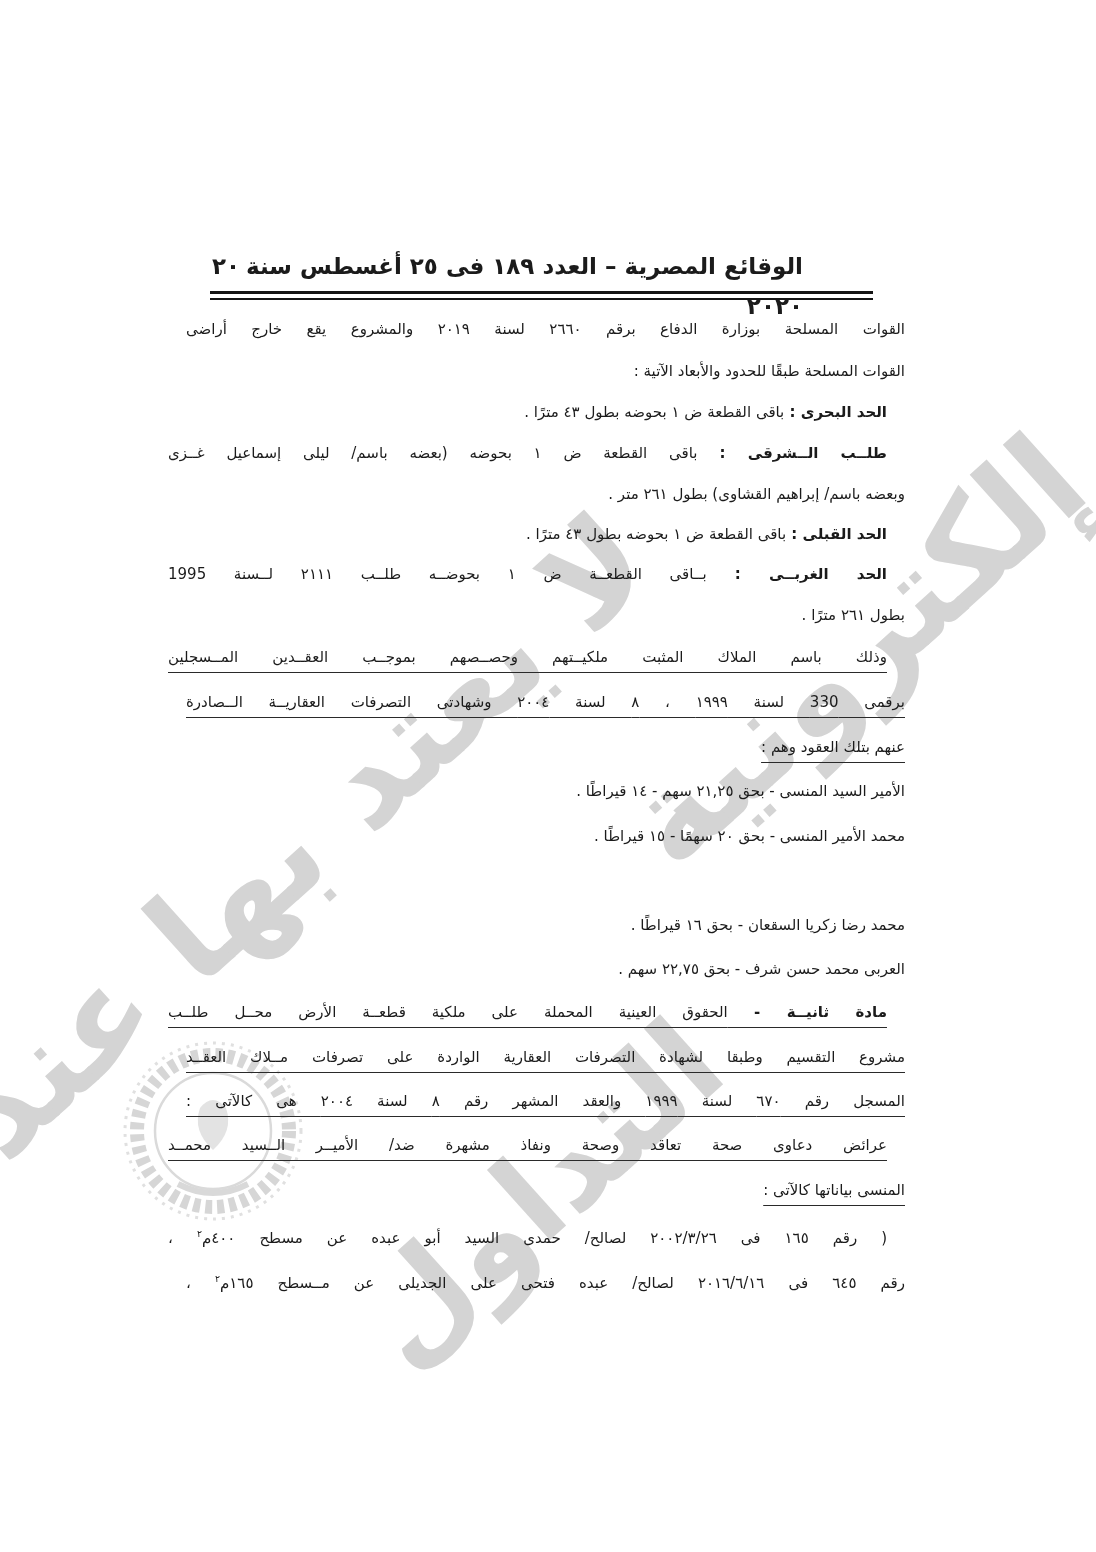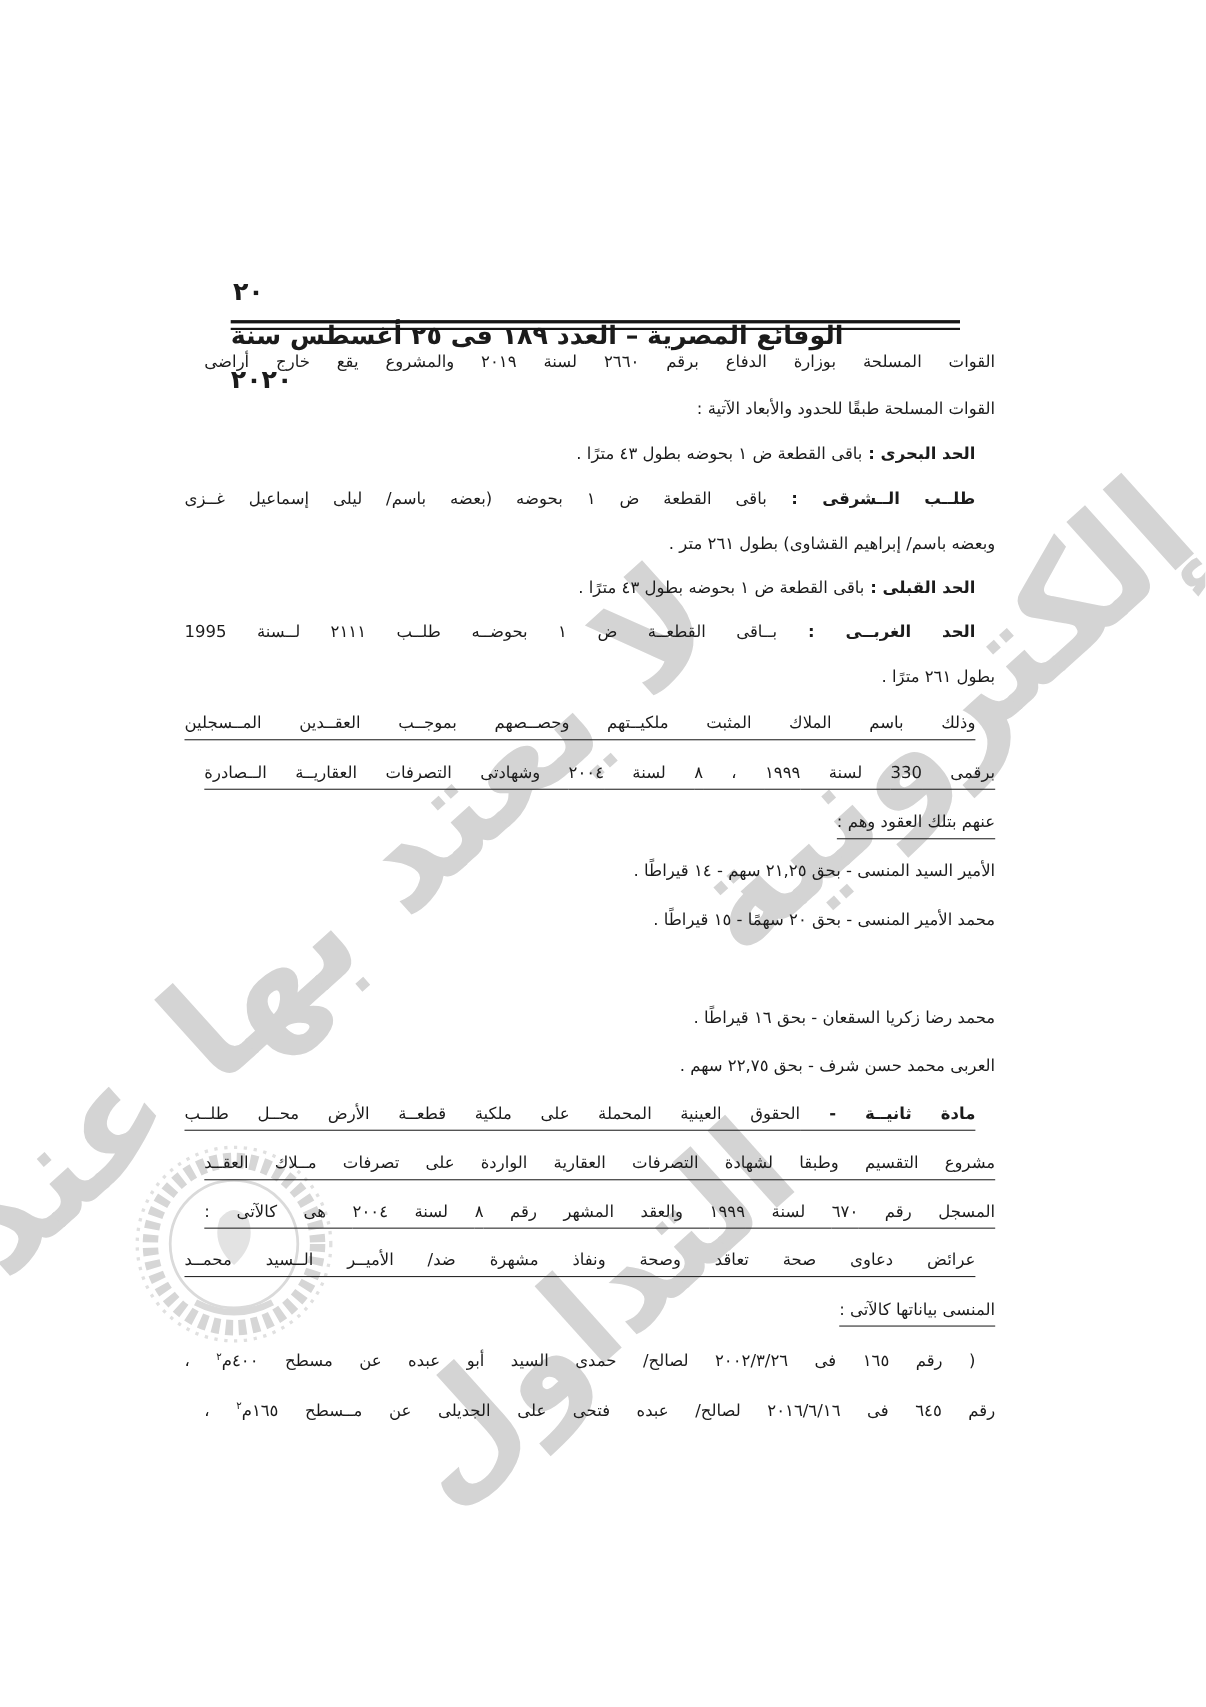--- a/index.html
+++ b/index.html
@@ -25,21 +25,21 @@
   }
   #wm1{font-size:130px;left:520px;top:440px;}
   #wm2{font-size:130px;left:-140px;top:760px;}
   #wm3{font-size:124px;left:320px;top:1120px;}
   #seal{position:absolute;left:118px;top:1036px;z-index:0;}
   
   .hdr{
     position:absolute;left:210px;top:246px;width:663px;height:40px;z-index:2;
     font-weight:bold;font-size:23px;line-height:40px;
   }
-  .hdr-title{position:absolute;left:0;right:70px;text-align:left;margin-top:40px;}
+  .hdr-title{position:absolute;left:0;right:70px;text-align:right;}
   .hdr-page{position:absolute;left:2px;top:0;}
   .hdr-rule{
     position:absolute;left:210px;top:291px;width:663px;height:4px;z-index:2;
     border-top:3px solid #141414;border-bottom:2px solid #141414;
   }
   
   .ln{
     position:absolute;right:191px;width:719px;z-index:2;
     font-size:15px;line-height:34px;
   }

